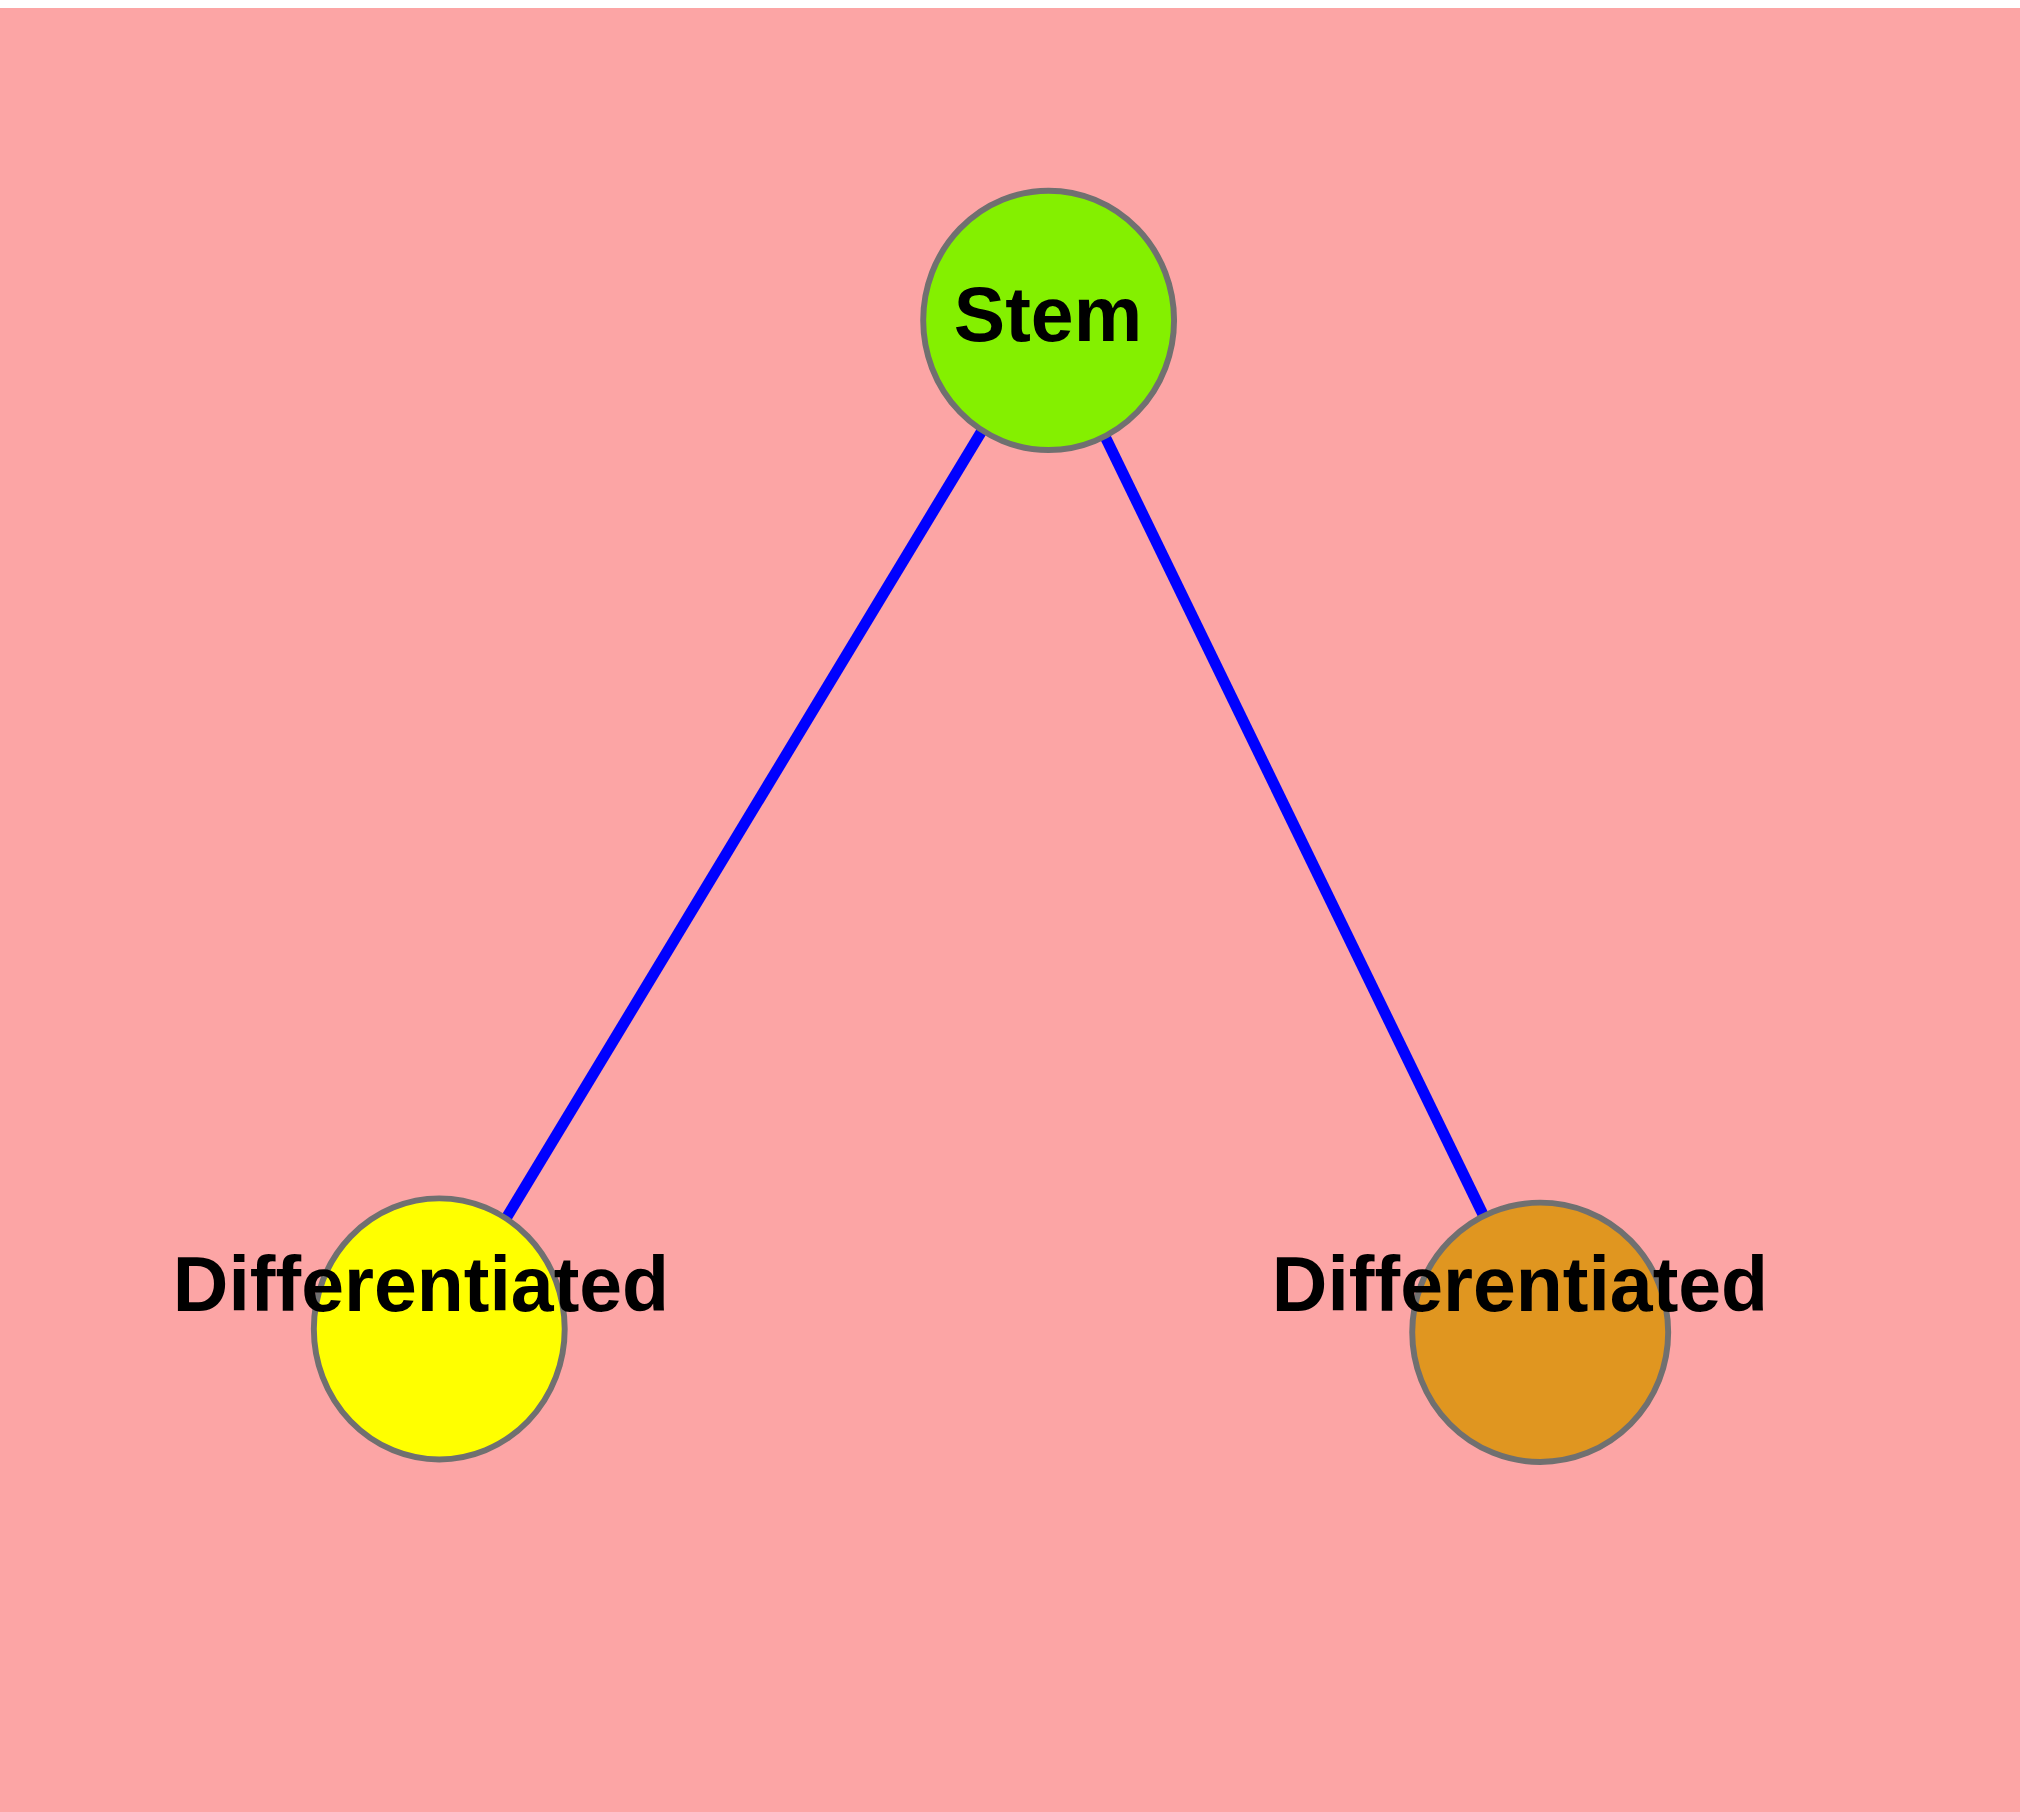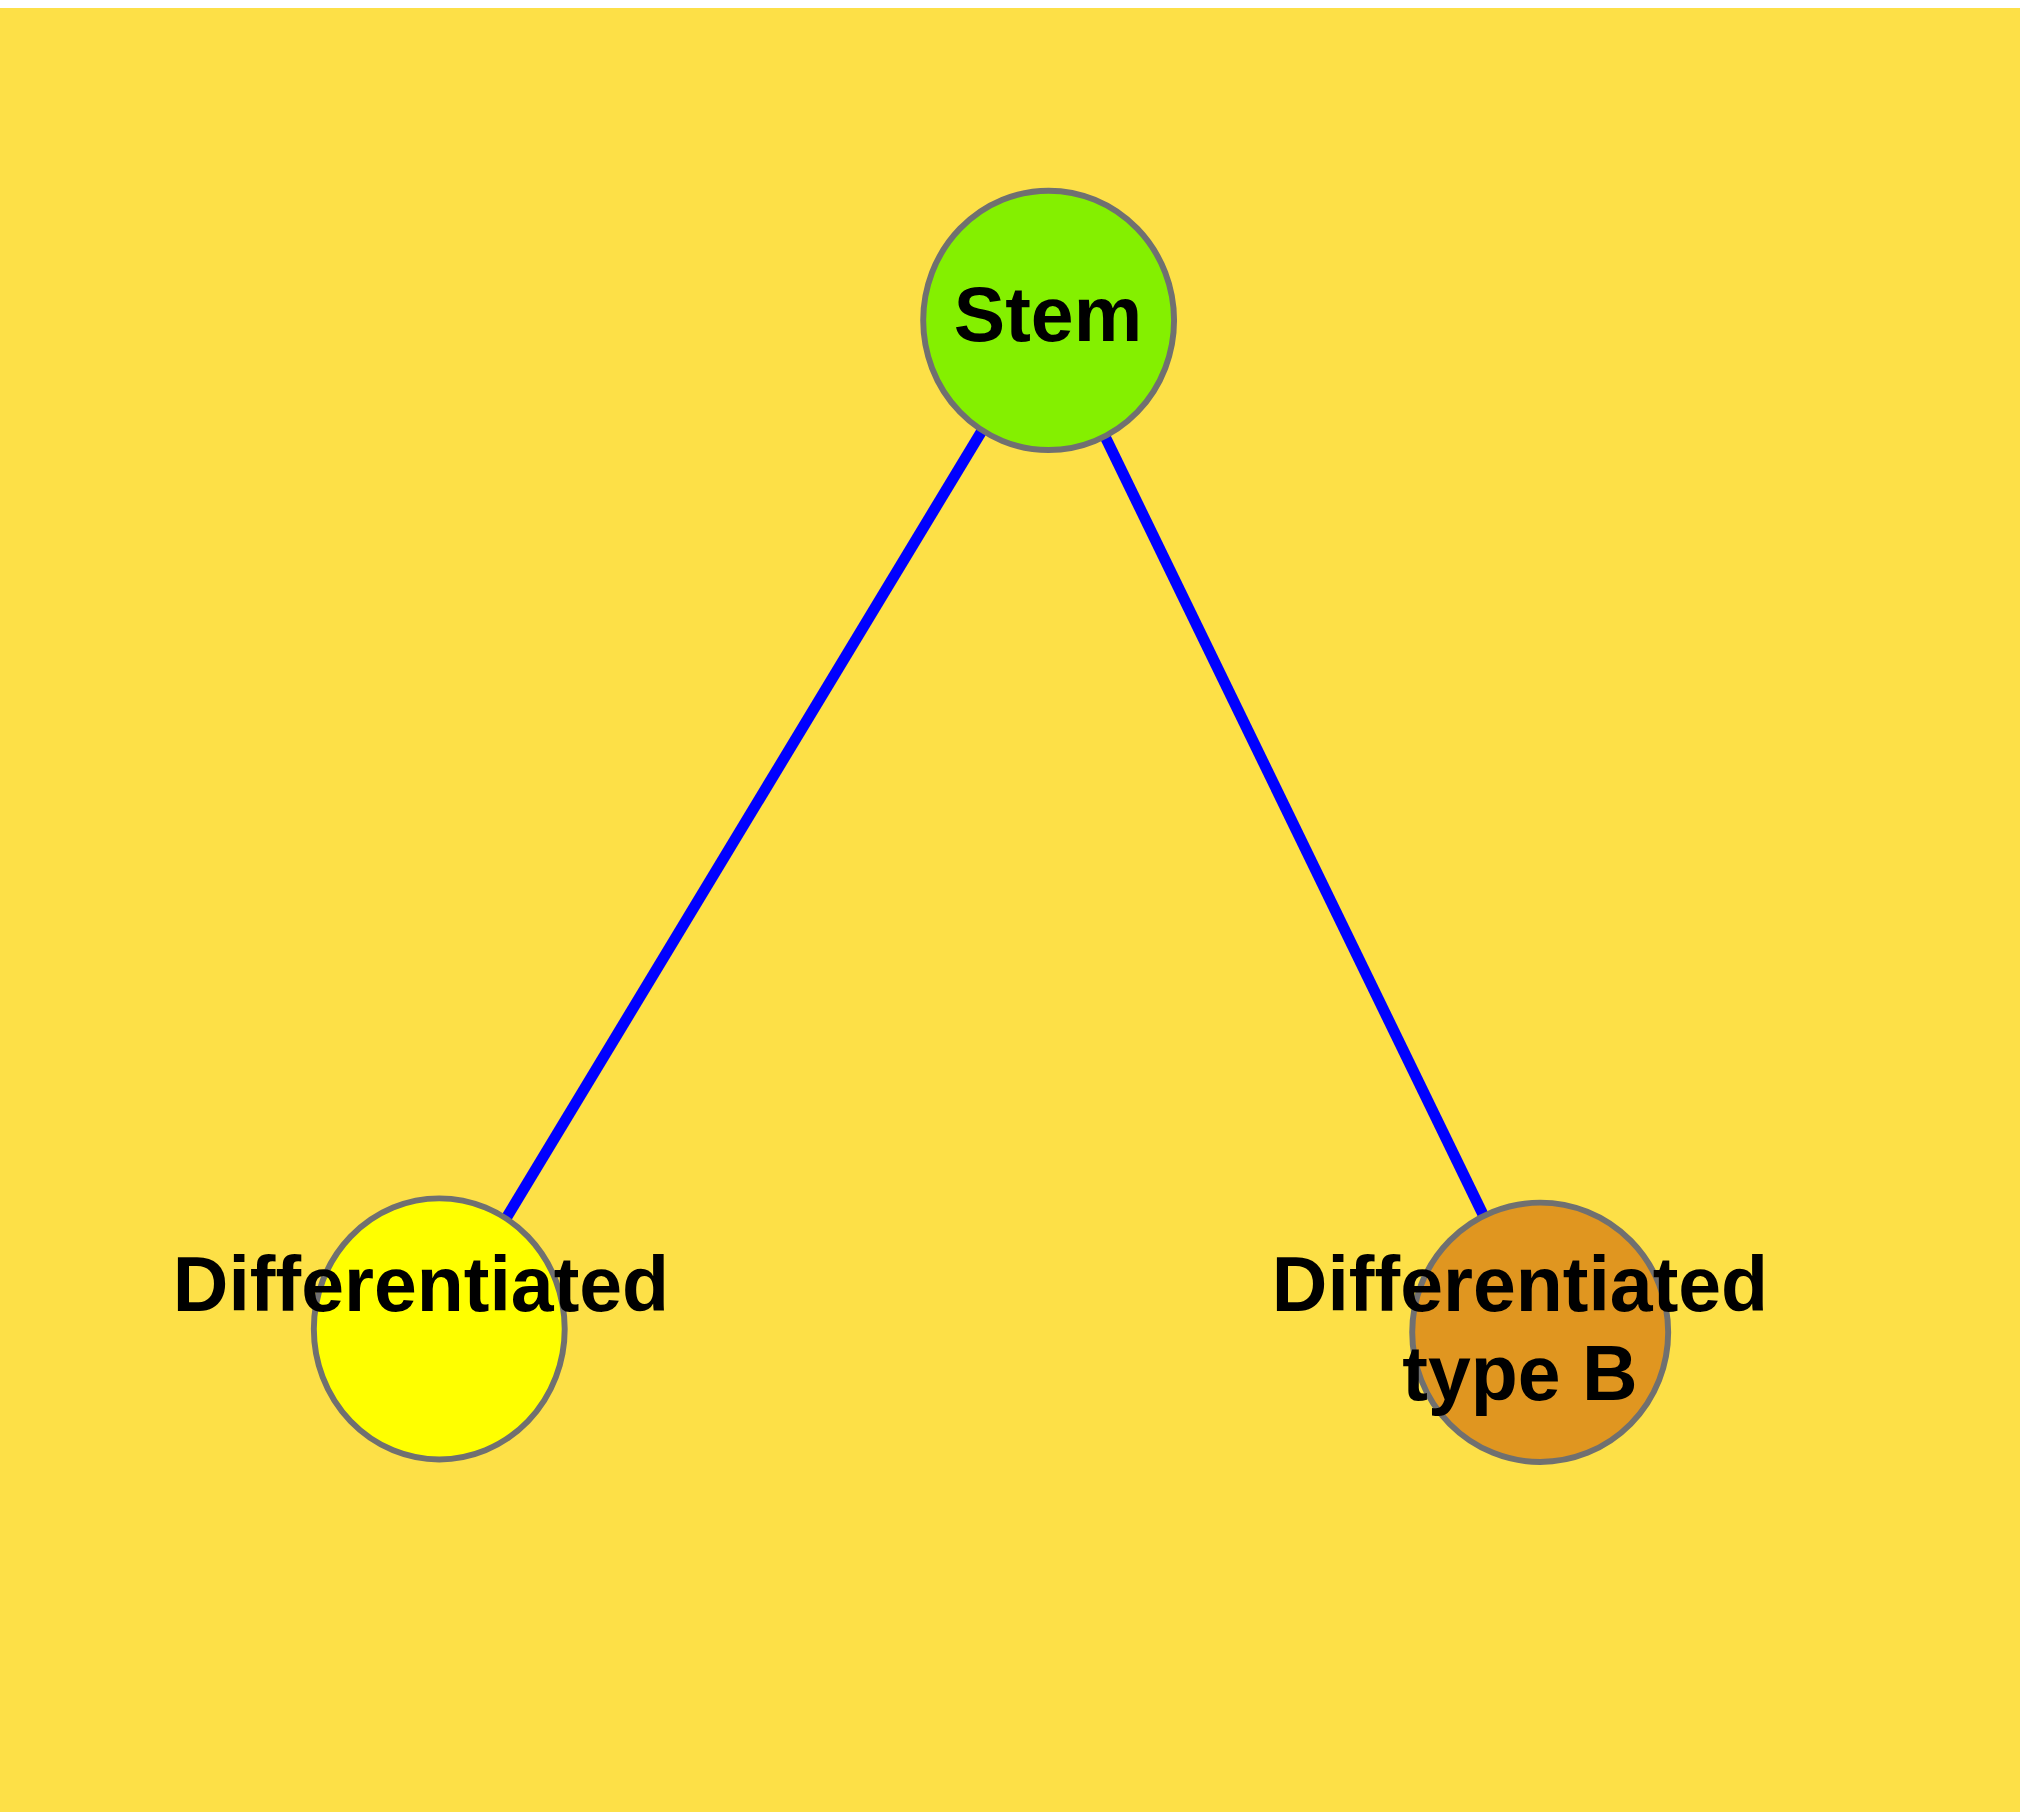--- a/index.html
+++ b/index.html
@@ -35,21 +35,21 @@
     white-space: nowrap;
   }
   .node-label span { display: block; }
   .label-stem  { left: 709px;  top: 270px;  }
   .label-a     { left: 82px;   top: 1240px; }
   .label-b     { left: 1181px; top: 1240px; }
 </style>
 </head>
 <body>
 
-<div class="canvas" id="canvas" style="background: #fde047;">
+<div class="canvas" id="canvas" style="background: #fca5a5;">
 
   <div class="top-strip"></div>
 
   <svg class="graph" width="2021" height="1812" viewBox="0 0 2384 2138">
 
     <g>
       <line x1="1237" y1="378" x2="518" y2="1568" stroke-width="13" stroke="#0000FF"></line>
       <line x1="1237" y1="378" x2="1817" y2="1572" stroke-width="13" stroke="#0000FF"></line>
     </g>
 
@@ -63,17 +63,16 @@
   <div class="node-label label-stem">
     <span>Stem</span>
   </div>
 
   <div class="node-label label-a">
     <span>Differentiated</span>
   </div>
 
   <div class="node-label label-b">
     <span>Differentiated</span>
-    <span>type B</span>
   </div>
 
 </div>
 
 
 </body></html>

